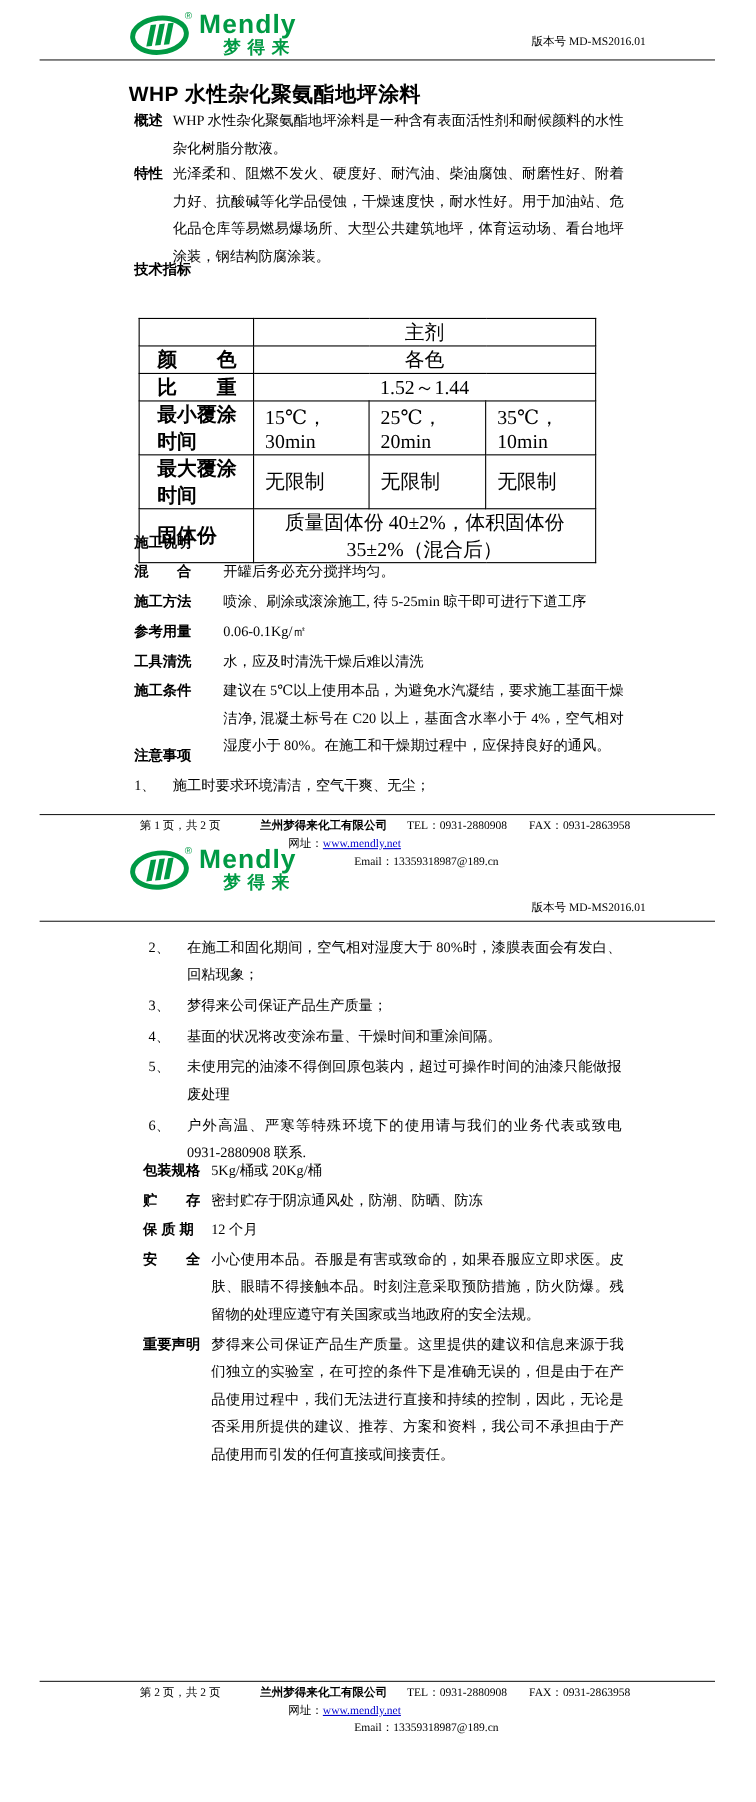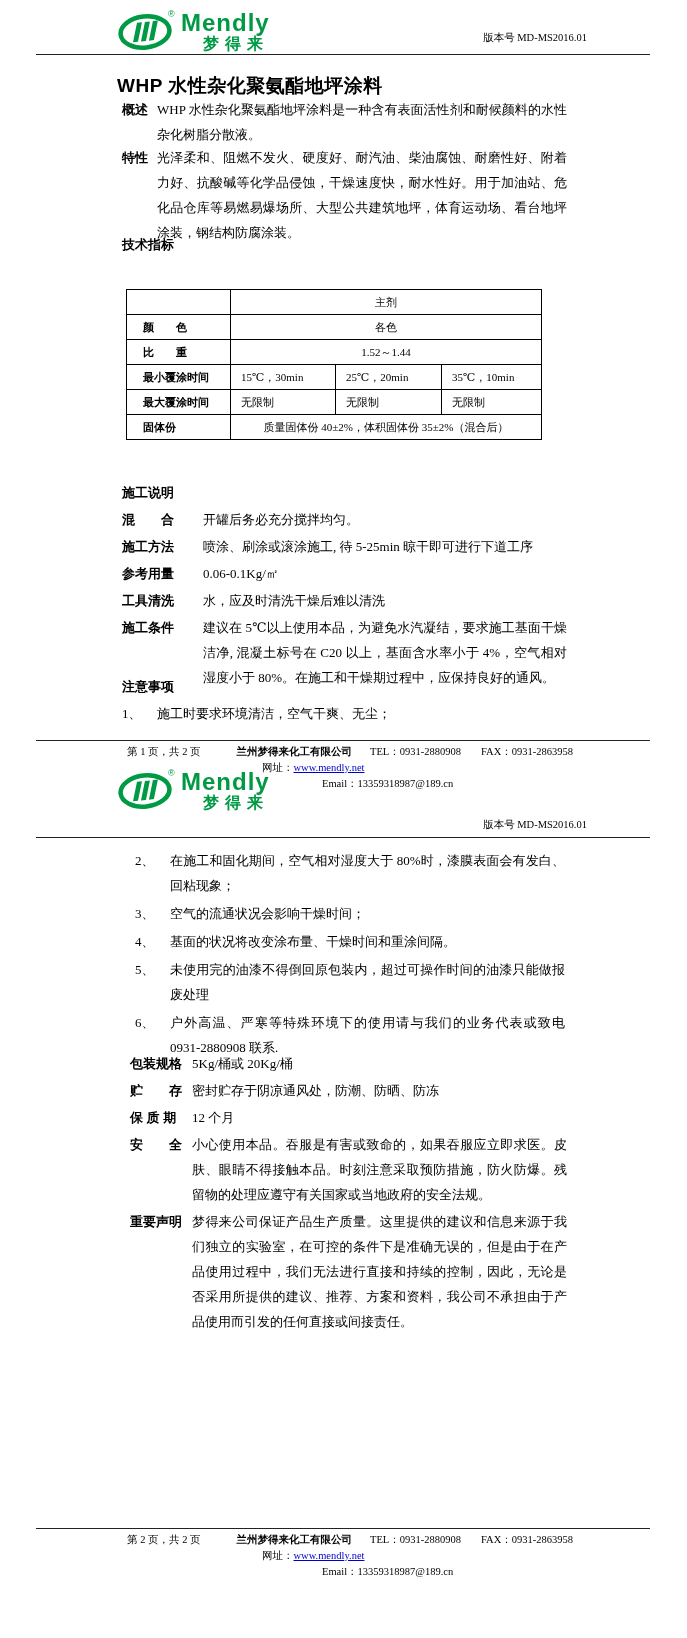--- a/index.html
+++ b/index.html
@@ -24,21 +24,21 @@
   .title{position:absolute;left:117px;top:73px;margin:0;font-size:19px;font-weight:bold;
          font-family:"Liberation Sans","DejaVu Sans",sans-serif;letter-spacing:0.5px;}
   .lab{font-weight:bold;font-family:"Liberation Sans","DejaVu Sans",sans-serif;flex:none;}
   .pair{position:absolute;left:122px;display:flex;font-size:13px;line-height:25px;}
   .pair .lab{width:35px;}
   .pair .body{width:410px;text-align:justify;}
   .heading{position:absolute;left:122px;margin:0;font-size:13px;font-weight:bold;
            font-family:"Liberation Sans","DejaVu Sans",sans-serif;}
 
   table.tech{position:absolute;left:126px;top:289px;border-collapse:collapse;
-             table-layout:fixed;font-size:11px;}
+             table-layout:fixed;font-size:18px;}
   table.tech td{border:1px solid #000;height:24px;padding:0 0 0 10px;}
   table.tech td.lbl{font-weight:bold;font-family:"Liberation Sans","DejaVu Sans",sans-serif;
                     padding-left:16px;}
   table.tech td.ctr{text-align:center;padding:0;}
 
   .speclist{position:absolute;left:122px;width:445px;font-size:13px;}
   .specrow{display:flex;line-height:25px;margin-bottom:2px;}
   .specrow .lab{width:81px;}
   .specrow .body{width:364px;text-align:justify;}
 
@@ -219,21 +219,21 @@
   <div class="version" style="top:55px;">版本号 MD-MS2016.01</div>
   <div class="rule" style="top:74px;"></div>
 
   <div class="notelist p2-notes">
     <div class="noterow">
       <span class="num">2、</span>
       <span class="body">在施工和固化期间，空气相对湿度大于 80%时，漆膜表面会有发白、回粘现象；</span>
     </div>
     <div class="noterow">
       <span class="num">3、</span>
-      <span class="body">空气的流通状况会影响干燥时间；</span>
+      <span class="body">梦得来公司保证产品生产质量；</span>
     </div>
     <div class="noterow">
       <span class="num">4、</span>
       <span class="body">基面的状况将改变涂布量、干燥时间和重涂间隔。</span>
     </div>
     <div class="noterow">
       <span class="num">5、</span>
       <span class="body">未使用完的油漆不得倒回原包装内，超过可操作时间的油漆只能做报废处理</span>
     </div>
     <div class="noterow">

